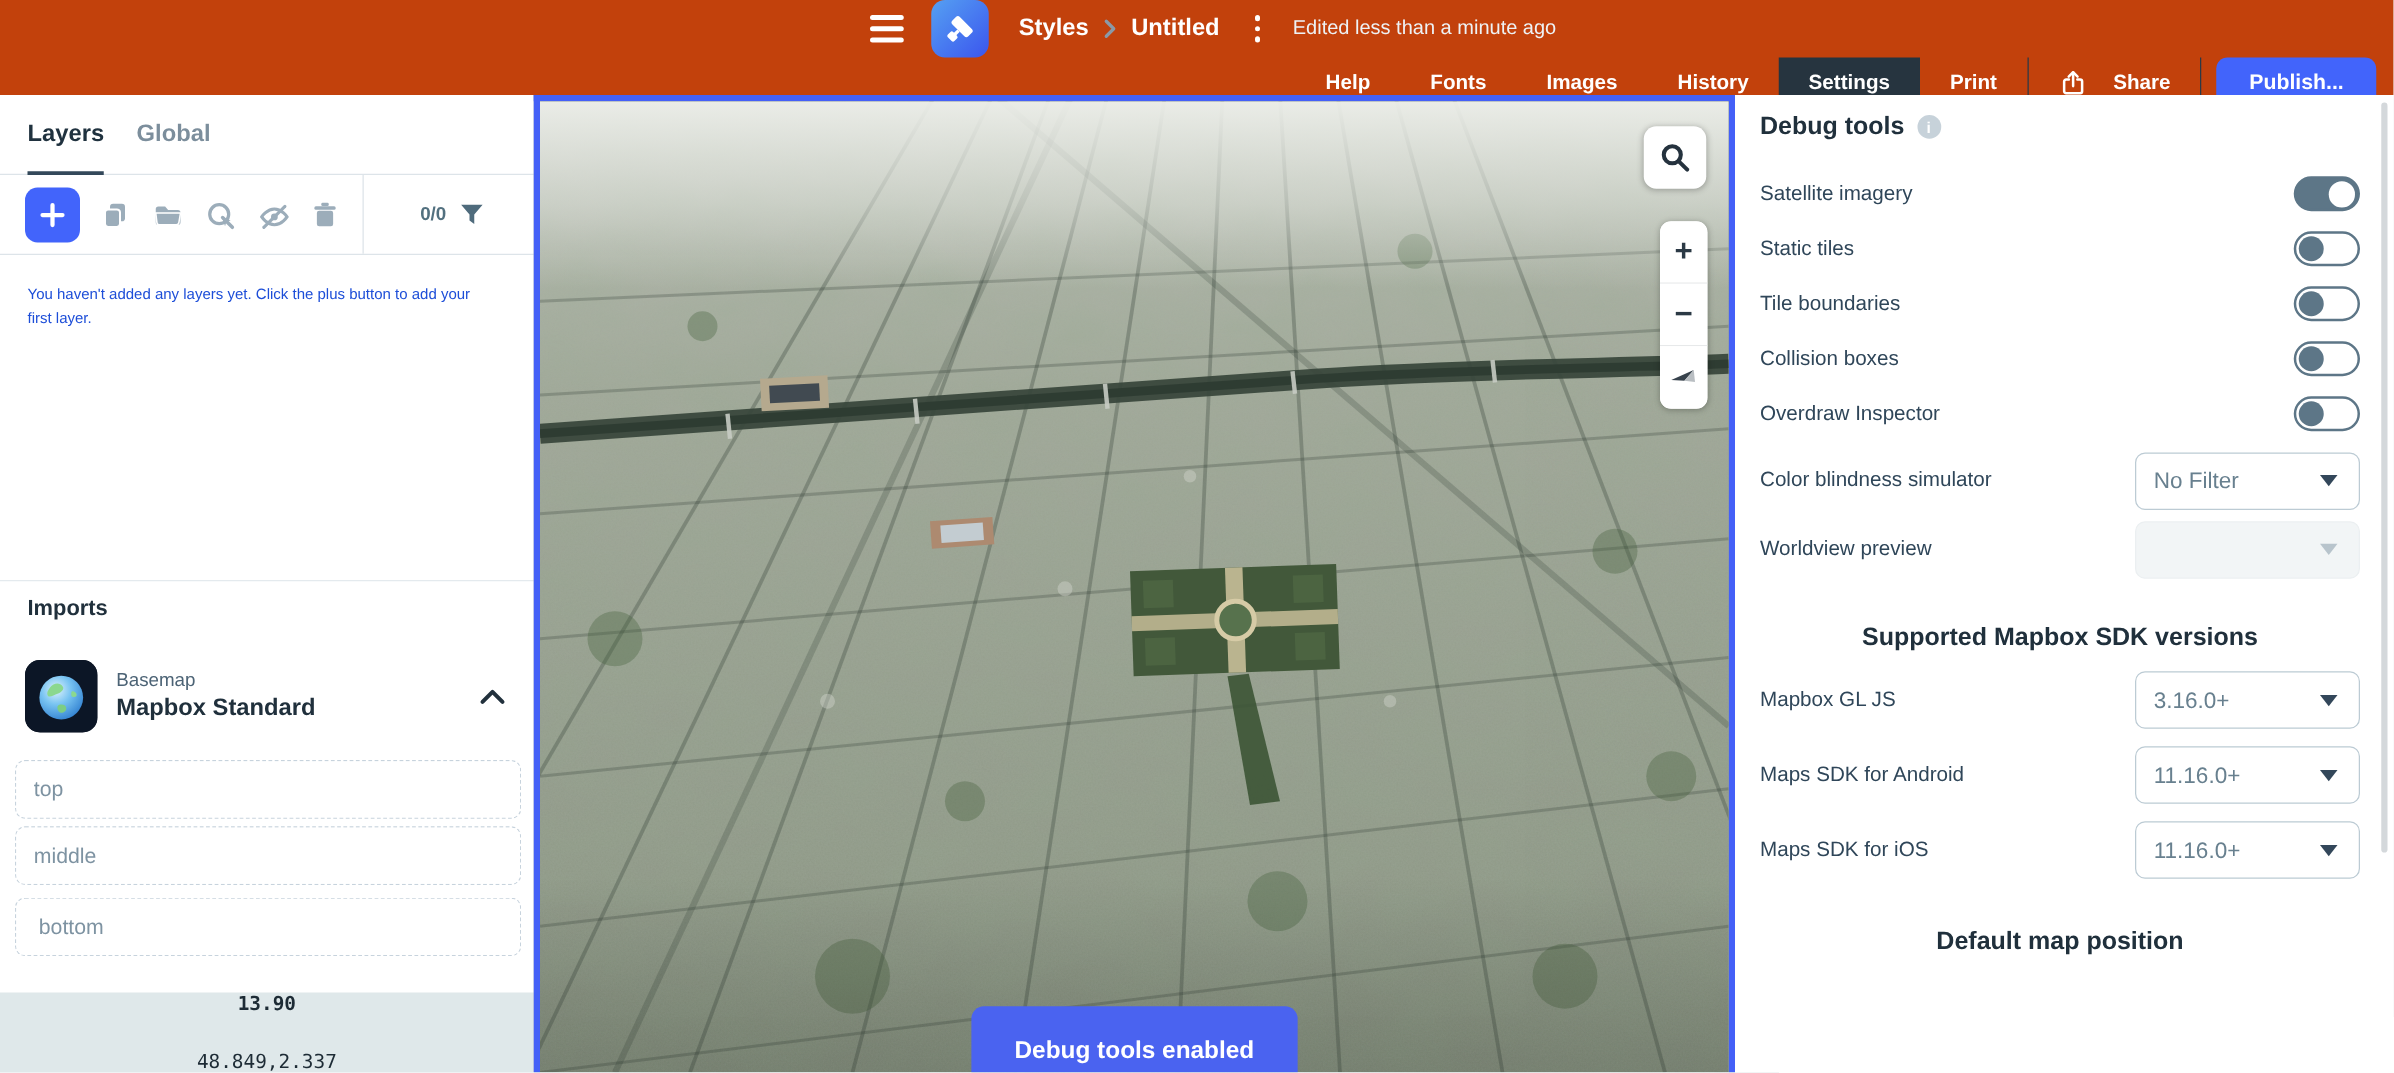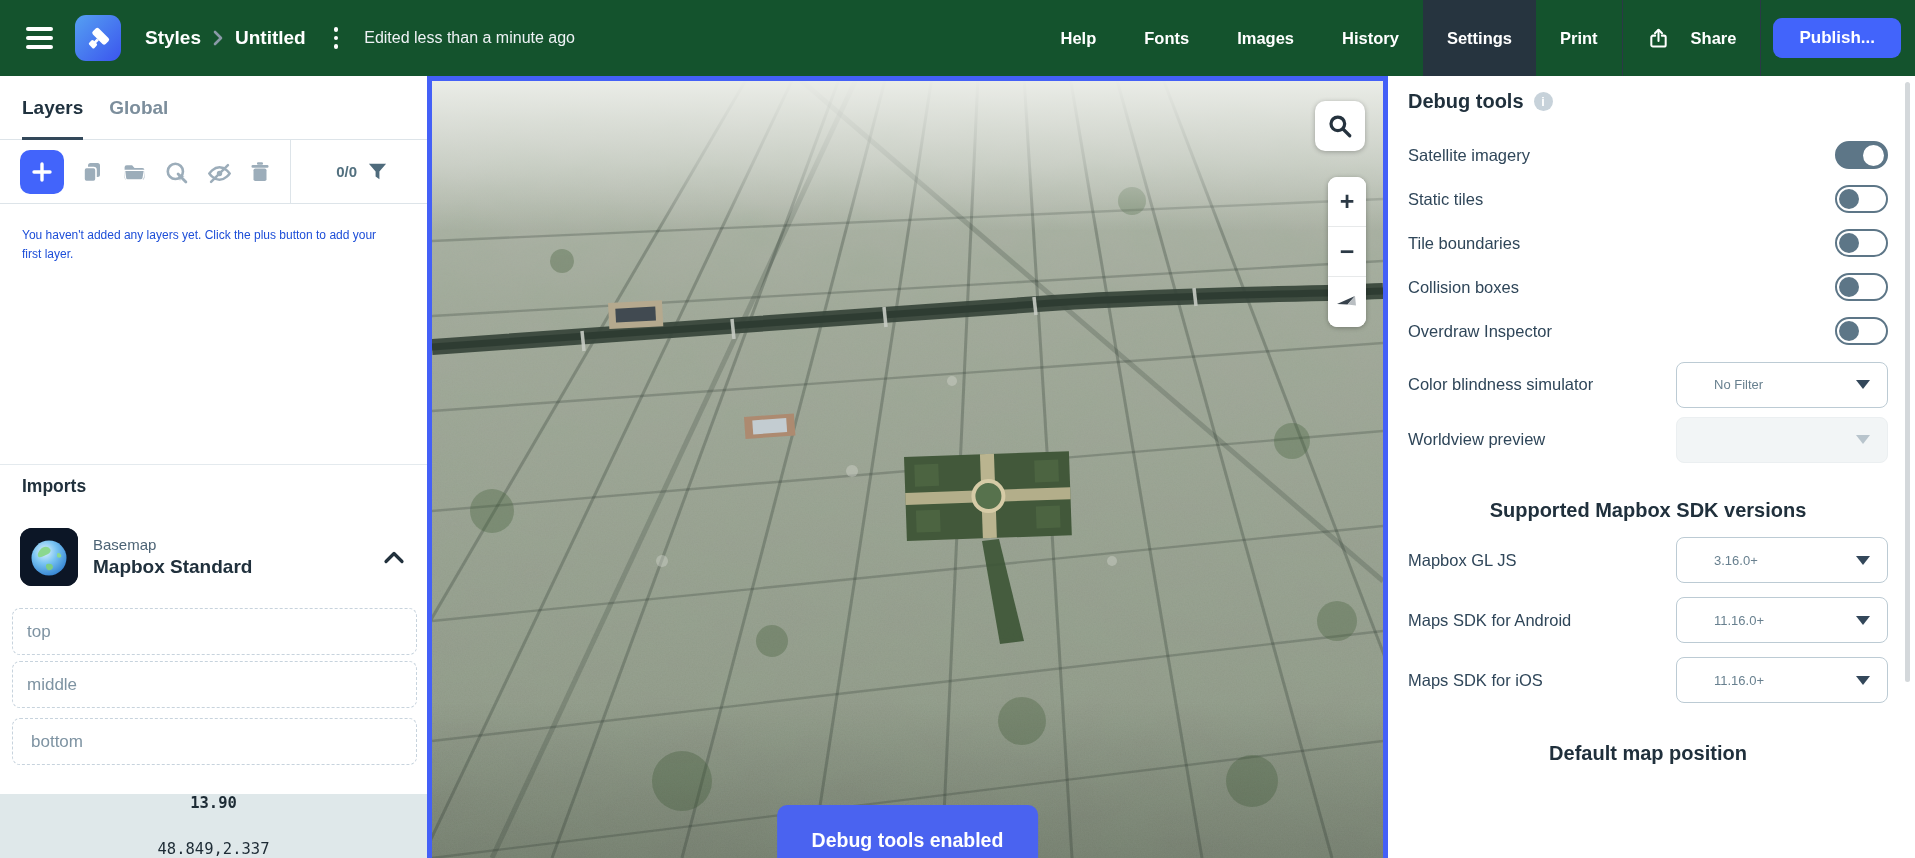--- a/index.html
+++ b/index.html
@@ -1,21 +1,21 @@
 <!DOCTYPE html>
 <html><head>
 <meta charset="utf-8">
 <style>
   html,body{margin:0;padding:0;background:#e8eaec;}
   *{box-sizing:border-box;}
   body{font-family:"Liberation Sans","DejaVu Sans",sans-serif;}
   .app{position:relative;width:1915px;height:858px;background:#fff;overflow:hidden;}
 
   
-  .navbar{position:absolute;top:0;left:0;right:0;height:76px;background:#14532d;display:flex;align-items:center;color:#fff;}
+  .navbar{position:absolute;top:0;left:0;right:0;height:76px;background:#c2410c;display:flex;align-items:center;color:#fff;flex-direction:column;}
   .nav-left{display:flex;align-items:center;margin-left:26px;}
   .hamburger{background:none;border:0;padding:0;margin-right:22px;cursor:pointer;display:flex;flex-direction:column;gap:5px;}
   .hamburger i{display:block;width:27px;height:4px;border-radius:2px;background:#fff;}
   .logo{width:46px;height:46px;border-radius:11px;background:linear-gradient(135deg,#55a0f2,#3b55ee);display:grid;place-items:center;margin-right:24px;cursor:pointer;}
   .crumbs{display:flex;align-items:center;gap:10px;}
   .crumb{font-size:19px;font-weight:700;color:#fff;}
   .crumb.link{cursor:pointer;}
   .chev-right{display:flex;}
   .kebab{background:none;border:0;margin-left:12px;padding:4px 6px;cursor:pointer;display:flex;flex-direction:column;gap:4px;align-items:center;}
   .kebab i{width:4.5px;height:4.5px;border-radius:50%;background:#fff;display:block;}
@@ -69,21 +69,21 @@
   .info{width:19px;height:19px;border-radius:50%;background:#c7d2da;color:#fff;font-size:12.5px;font-weight:700;display:grid;place-items:center;font-style:normal;}
   .info::before{content:"i";}
   .trow{display:flex;align-items:center;justify-content:space-between;height:44px;}
   .tlabel,.slabel{font-size:16.5px;color:#2f4659;}
   .toggle{position:relative;width:53px;height:28px;border-radius:15px;background:#fff;border:2px solid #5d7687;cursor:pointer;padding:0;}
   .toggle .knob{position:absolute;top:2px;left:2px;width:20px;height:20px;border-radius:50%;background:#5d7687;}
   .toggle.on{background:#5d7687;}
   .toggle.on .knob{left:auto;right:2px;top:1.5px;width:21px;height:21px;background:#fff;}
   .srow{display:flex;align-items:center;justify-content:space-between;height:55px;}
   .selects{margin-top:4px;}
-  .select{width:212px;height:46px;border:1.5px solid #bccbd4;border-radius:8px;background:#fff;display:flex;align-items:center;justify-content:space-between;padding:0 17px 0 37px;font-size:13px;color:#68808f;cursor:pointer;}
+  .select{width:180px;height:46px;border:1.5px solid #bccbd4;border-radius:8px;background:#fff;display:flex;align-items:center;justify-content:space-between;padding:0 17px 0 14px;font-size:18px;color:#68808f;cursor:pointer;}
   .caret{width:0;height:0;border-left:7px solid transparent;border-right:7px solid transparent;border-top:9px solid #33475a;}
   .select.disabled{background:#f2f5f6;border-color:#ebeff1;cursor:default;}
   .select.disabled .caret{border-top-color:#b8c4cc;}
   .sdk-h{margin-top:32px;margin-bottom:8px;}
   .sdkrow{display:flex;align-items:center;justify-content:space-between;height:60px;}
   .pos-h{margin-top:32px;}
   .scroll-thumb{position:absolute;top:6px;right:5px;width:5px;height:600px;border-radius:3px;background:#d4d8db;}
 
   svg{display:block;}
 </style>

